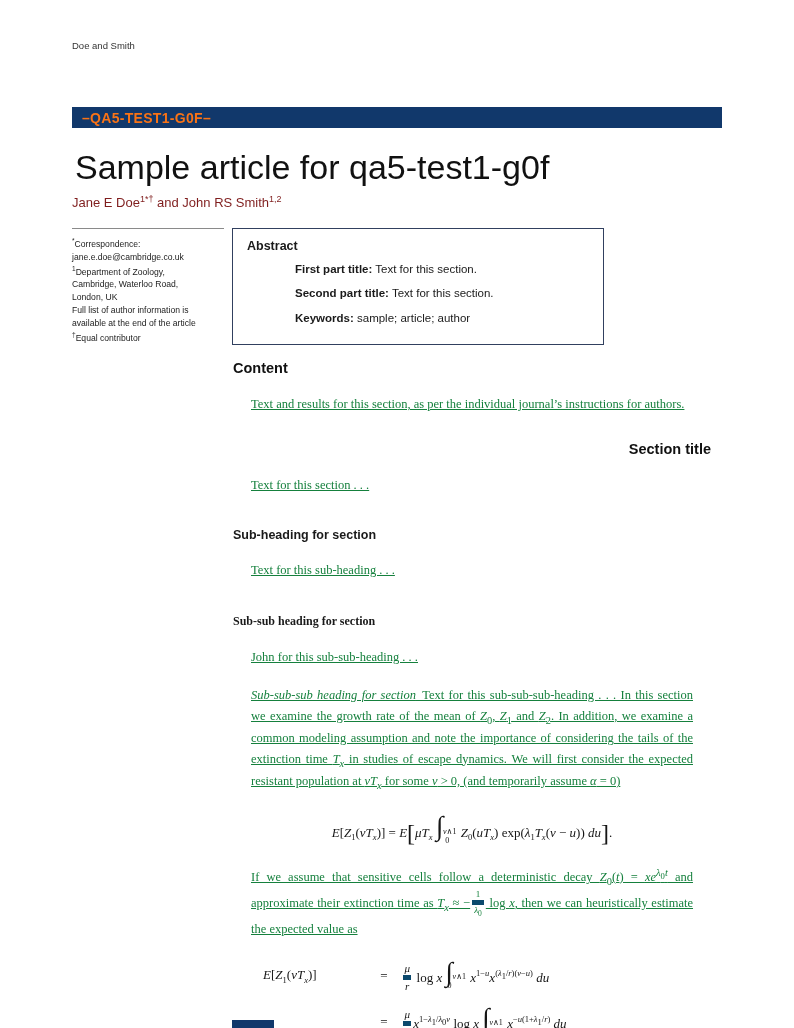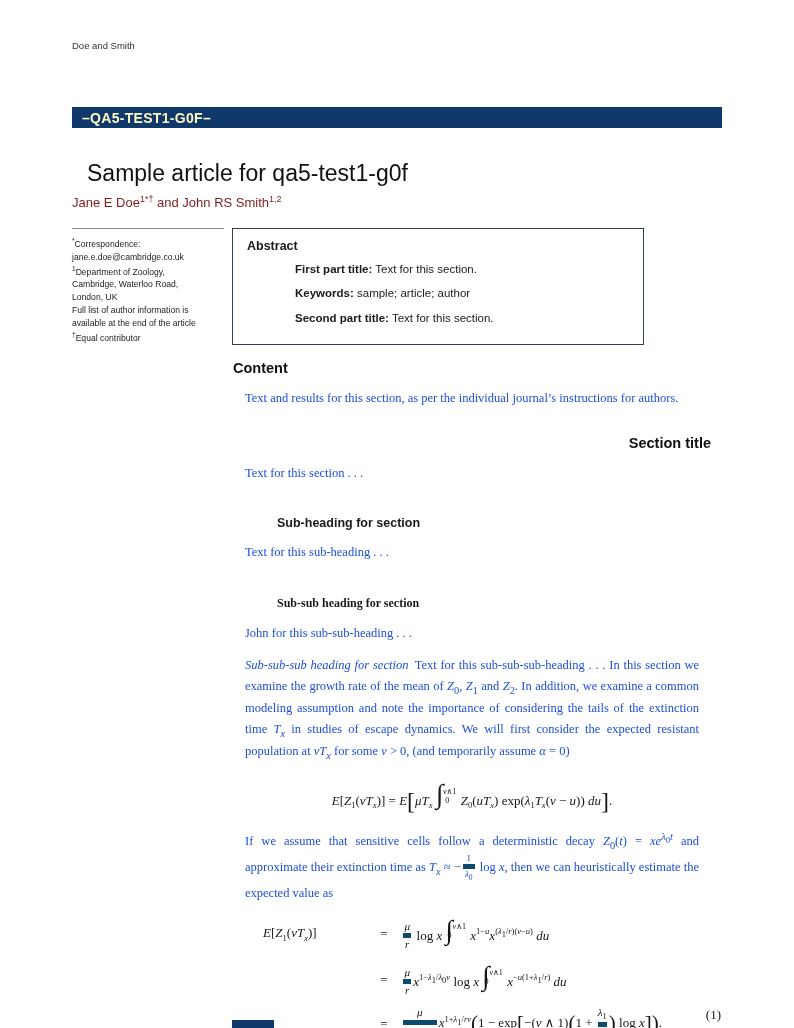--- a/index.html
+++ b/index.html
@@ -3,58 +3,58 @@
 <meta charset="utf-8">
 <style>
   html,body{margin:0;padding:0;background:#ffffff;}
   .page{position:relative;width:794px;height:1028px;background:#fff;overflow:hidden;
         font-family:"Liberation Sans",sans-serif;color:#1a1a1a;}
 
   .running-head{position:absolute;left:72px;top:40px;font-size:9.5px;color:#333;}
 
   .banner{position:absolute;left:72px;top:107px;width:650px;height:21px;background:#11386b;
           display:flex;align-items:center;}
-  .banner span{color:#fef9c3;font-weight:bold;font-size:14px;letter-spacing:.3px;padding-left:10px;}
+  .banner span{color:#f97316;font-weight:bold;font-size:14px;letter-spacing:.3px;padding-left:10px;}
 
-  .title{position:absolute;left:71px;top:144px;margin:16px;font-size:23px;font-weight:500;color:#111;}
+  .title{position:absolute;left:71px;top:144px;margin:4px;font-size:34px;font-weight:500;color:#111;}
 
   .authors{position:absolute;left:72px;top:194px;font-size:13px;color:#7f1d1d;}
   .authors sup{font-size:9px;}
 
   .sidebar{position:absolute;left:72px;top:228px;width:152px;border-top:1px solid #8a8a8a;
            padding-top:7px;font-size:8.6px;line-height:1.5;color:#222;}
   .sidebar sup{font-size:6.5px;}
 
-  .abstract{position:absolute;left:232px;top:228px;width:412px;min-height:100px;
+  .abstract{position:absolute;left:232px;top:228px;width:372px;min-height:100px;
             border:1.5px solid #31405f;box-sizing:border-box;padding:10px 14px 10px 14px;}
   .abs-h{font-weight:bold;font-size:12.5px;margin-bottom:8px;}
   .abs-item{margin:0 0 7px 0;font-size:11.5px;line-height:1.5;padding-left:48px;}
   .abs-item b{font-weight:bold;}
 
   .main{position:absolute;left:233px;top:360px;width:478px;}
   .sec-h{font-family:"Liberation Sans",sans-serif;font-weight:bold;font-size:14.5px;
          margin:0 0 4px 0;color:#111;}
   .sub-h{font-family:"Liberation Sans",sans-serif;font-size:12.5px;margin:0 0 2px 0;}
   .subsub-h{font-family:"Liberation Serif",serif;font-size:12px;margin:0 0 2px 0;}
-  p.body{font-family:"Liberation Serif",serif;font-size:12.5px;line-height:1.64;margin:12px;
-         text-align:justify;color:#1d4ed8;}
+  p.body{font-family:"Liberation Serif",serif;font-size:12.5px;line-height:1.64;margin:18px;
+         text-align:justify;color:#15803d;text-decoration:underline;}
   .runin{font-style:italic;}
-  .mt-lg{margin-top:26px;text-align:right;} .mt-xl{margin-top:33px;margin-left:44px;}
+  .mt-lg{margin-top:26px;text-align:right;} .mt-xl{margin-top:33px;}
 
   
   .math{font-family:"Liberation Serif",serif;font-size:13px;color:#151515;}
   .math i{font-style:italic;}
   .math sup{font-size:8.5px;text-align:right;} .math sub{font-size:8.5px;}
   .frac{display:inline-flex;flex-direction:column;text-align:center;vertical-align:middle;
         font-size:11px;line-height:1.2;margin:0 2px;position:relative;top:-1px;}
   .frac .den{border-top:5px solid #0c4a6e;padding:0 2px;}
   .frac.small{font-size:9px;}
   .intg{display:inline-flex;align-items:center;margin:0 1px 0 3px;font-style:normal;}
   .isign{font-size:27px;line-height:1;font-style:normal;position:relative;top:-1px;}
-  .ilims{display:inline-flex;flex-direction:column;justify-content:center;height:32px;
+  .ilims{display:inline-flex;flex-direction:column;justify-content:flex-end;height:32px;
          font-size:8px;font-style:normal;}
   .ilims .iup{margin-top:-1px;} .ilims .ilo{margin-bottom:-1px;margin-left:-5px;}
   .bigbr{font-style:normal;font-size:24px;vertical-align:-4px;font-weight:400;}
   .bp2{font-style:normal;font-size:21px;vertical-align:-3px;}
   .eq1{margin:16px 0 14px 0;text-align:center;}
   .eqarray{position:relative;margin-top:12px;margin-left:30px;}
   .eqrow{display:flex;align-items:center;margin-bottom:9px;}
   .eql{width:104px;} .eqrel{width:34px;text-align:center;}
   .eqno{position:absolute;right:-10px;bottom:18px;font-style:normal;}
 
@@ -73,22 +73,22 @@
 
   <h1 class="title">Sample article for qa5-test1-g0f</h1>
 
   <div class="authors">Jane E Doe<sup>1*†</sup> and John RS Smith<sup>1,2</sup></div>
 
   <aside class="sidebar"><sup>*</sup>Correspondence:<br>jane.e.doe@cambridge.co.uk<br><sup>1</sup>Department of Zoology,<br>Cambridge, Waterloo Road,<br>London, UK<br>Full list of author information is<br>available at the end of the article<br><sup>†</sup>Equal contributor</aside>
 
   <section class="abstract">
     <div class="abs-h">Abstract</div>
     <p class="abs-item"><b>First part title:</b> <span>Text for this section.</span></p>
+    <p class="abs-item"><b>Second part title:</b> <span>Text for this section.</span></p>
     <p class="abs-item"><b>Keywords:</b> <span>sample; article; author</span></p>
-    <p class="abs-item"><b>Second part title:</b> <span>Text for this section.</span></p>
   </section>
 
   <main class="main">
 
     <h2 class="sec-h">Content</h2>
     <p class="body">Text and results for this section, as per the individual journal’s instructions for authors.</p>
 
     <h2 class="sec-h mt-lg">Section title</h2>
     <p class="body">Text for this section . . .</p>
 

